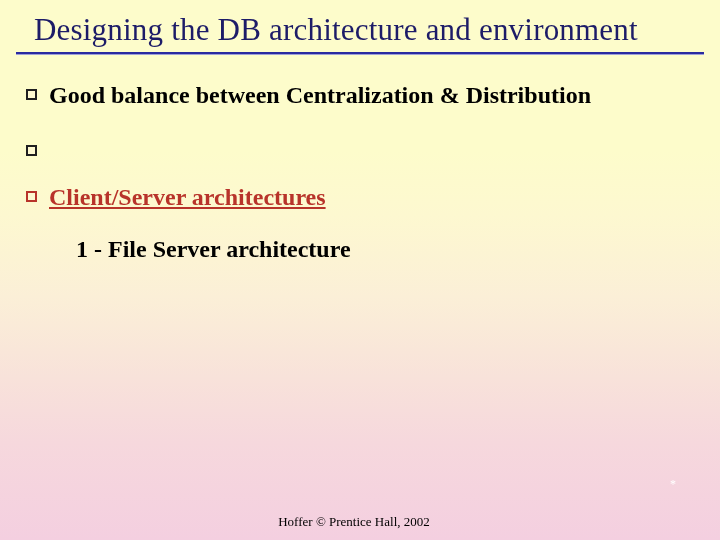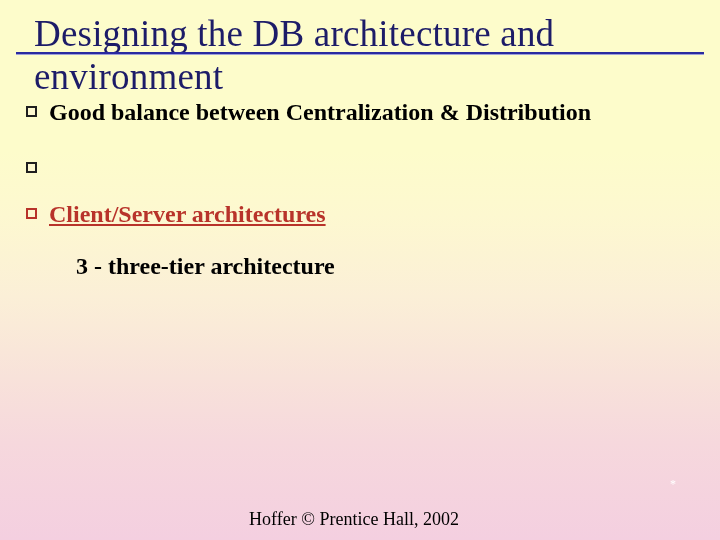--- a/index.html
+++ b/index.html
@@ -18,40 +18,39 @@
       #fdfccb 28%,
       #fdf8d0 40%,
       #fbefd7 55%,
       #f8e2da 70%,
       #f6d8dd 82%,
       #f4cfe0 100%);
     position: relative;
     box-sizing: border-box;
   }
   .title {
-    font-size: 37px;
+    font-size: 31px;
     color: #1d1c68;
     padding: 12px 12px 0 34px;
     letter-spacing: 0.2px;
   }
   .rule {
     position: absolute;
     left: 16px;
     top: 52px;
     width: 688px;
     height: 0;
     border-top: 2px solid #2a2aa0;
     border-bottom: 1px solid #9ea0d8;
   }
   .content {
     position: absolute;
     left: 26px;
     top: 80px;
     width: 668px;
-    margin-top: 17px;
   }
   .bullet {
     display: flex;
     align-items: flex-start;
     margin-bottom: 26px;
   }
   .sq {
     width: 11px;
     height: 11px;
     border: 2px solid #1f1f1f;
@@ -79,21 +78,21 @@
     font-size: 24px;
     font-weight: bold;
     color: #000;
     line-height: 1.45;
   }
   .footer {
     position: absolute;
     bottom: 10px;
     width: 708px;
     text-align: center;
-    font-size: 18px;
+    font-size: 13px;
     color: #000;
   }
   .pagecorner {
     position: absolute;
     right: 44px;
     bottom: 48px;
     font-size: 12px;
     color: #fff;
   }
 </style>
@@ -115,21 +114,21 @@
     <div class="bullet">
       <div class="sq"></div>
     </div>
 
     <div class="bullet" style="margin-bottom:10px;">
       <div class="sq" style="border-color:#b8332a;"></div>
       <div class="btext client-title">Client/Server architectures</div>
     </div>
 
     <div class="sub">
-      <div>3 - three-tier architecture</div>
+      <div>1 - File Server architecture</div>
     </div>
 
   </div>
 
   <div class="pagecorner">*</div>
   <div class="footer">Hoffer © Prentice Hall, 2002</div>
 
 </div>
 
 </body></html>

